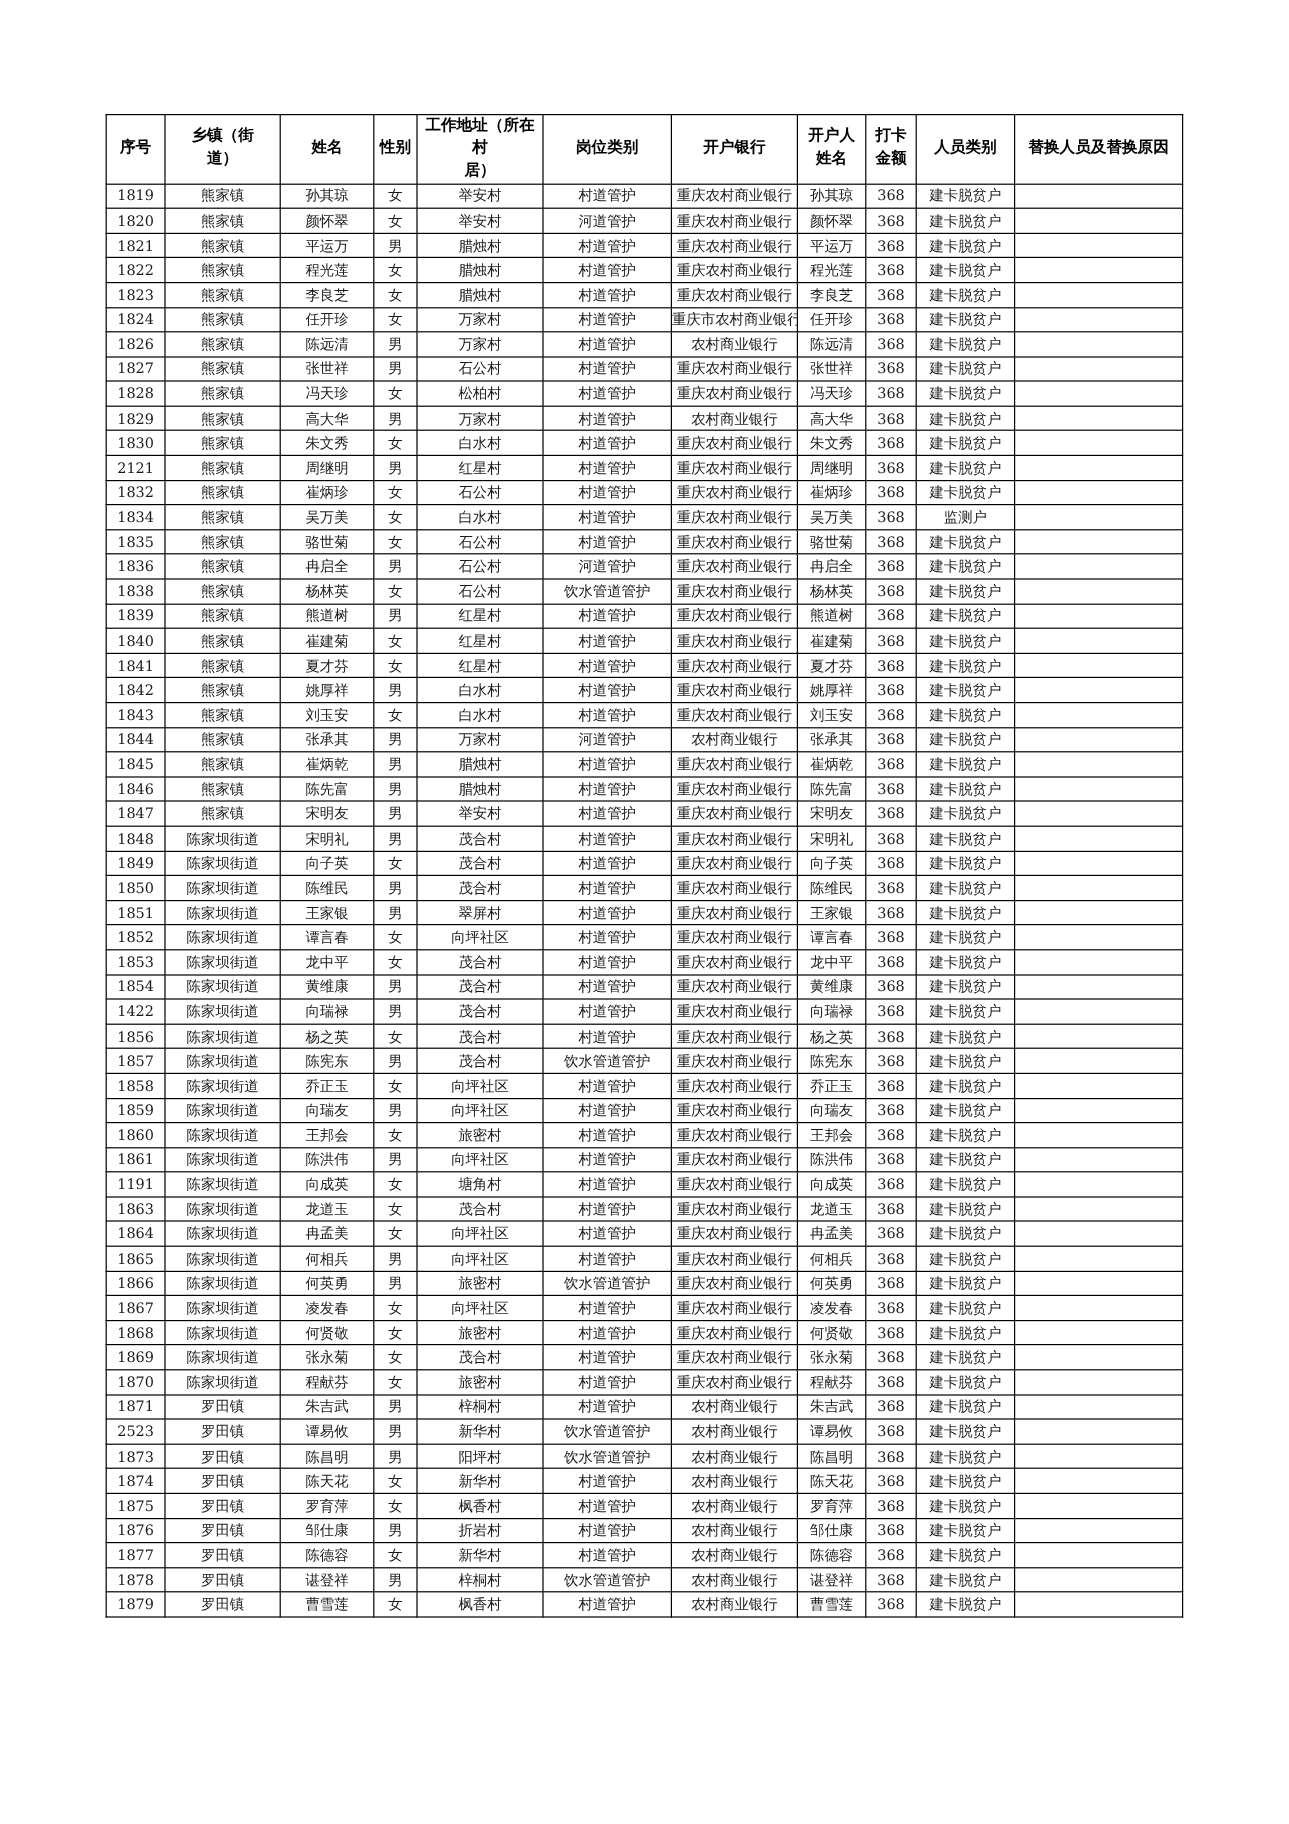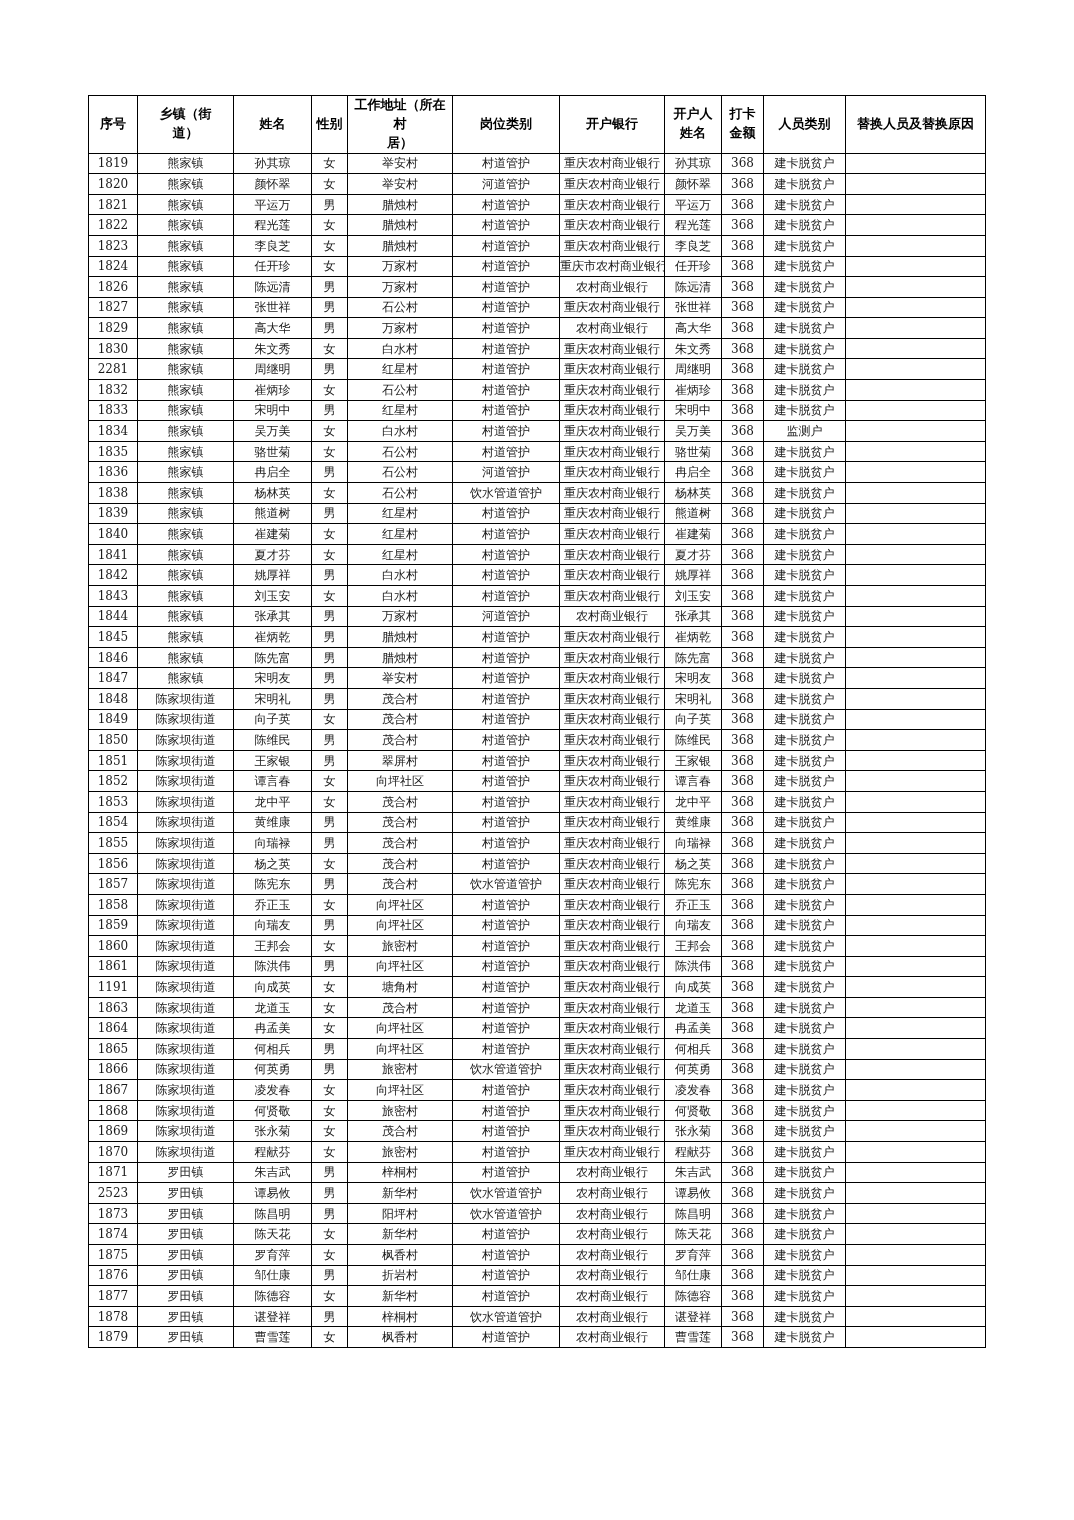--- a/index.html
+++ b/index.html
@@ -185,20 +185,33 @@
           <td>男</td>
           <td>石公村</td>
           <td>村道管护</td>
           <td>重庆农村商业银行</td>
           <td>张世祥</td>
           <td>368</td>
           <td>建卡脱贫户</td>
           <td></td>
         </tr>
         <tr>
+          <td>1828</td>
+          <td>熊家镇</td>
+          <td>冯天珍</td>
+          <td>女</td>
+          <td>松柏村</td>
+          <td>村道管护</td>
+          <td>重庆农村商业银行</td>
+          <td>冯天珍</td>
+          <td>368</td>
+          <td>建卡脱贫户</td>
+          <td></td>
+        </tr>
+        <tr>
           <td>1829</td>
           <td>熊家镇</td>
           <td>高大华</td>
           <td>男</td>
           <td>万家村</td>
           <td>村道管护</td>
           <td>农村商业银行</td>
           <td>高大华</td>
           <td>368</td>
           <td>建卡脱贫户</td>
@@ -211,54 +224,41 @@
           <td>女</td>
           <td>白水村</td>
           <td>村道管护</td>
           <td>重庆农村商业银行</td>
           <td>朱文秀</td>
           <td>368</td>
           <td>建卡脱贫户</td>
           <td></td>
         </tr>
         <tr>
-          <td>2281</td>
+          <td>2121</td>
           <td>熊家镇</td>
           <td>周继明</td>
           <td>男</td>
           <td>红星村</td>
           <td>村道管护</td>
           <td>重庆农村商业银行</td>
           <td>周继明</td>
           <td>368</td>
           <td>建卡脱贫户</td>
           <td></td>
         </tr>
         <tr>
           <td>1832</td>
           <td>熊家镇</td>
           <td>崔炳珍</td>
           <td>女</td>
           <td>石公村</td>
           <td>村道管护</td>
           <td>重庆农村商业银行</td>
           <td>崔炳珍</td>
-          <td>368</td>
-          <td>建卡脱贫户</td>
-          <td></td>
-        </tr>
-        <tr>
-          <td>1833</td>
-          <td>熊家镇</td>
-          <td>宋明中</td>
-          <td>男</td>
-          <td>红星村</td>
-          <td>村道管护</td>
-          <td>重庆农村商业银行</td>
-          <td>宋明中</td>
           <td>368</td>
           <td>建卡脱贫户</td>
           <td></td>
         </tr>
         <tr>
           <td>1834</td>
           <td>熊家镇</td>
           <td>吴万美</td>
           <td>女</td>
           <td>白水村</td>
@@ -510,21 +510,21 @@
           <td>男</td>
           <td>茂合村</td>
           <td>村道管护</td>
           <td>重庆农村商业银行</td>
           <td>黄维康</td>
           <td>368</td>
           <td>建卡脱贫户</td>
           <td></td>
         </tr>
         <tr>
-          <td>1855</td>
+          <td>1422</td>
           <td>陈家坝街道</td>
           <td>向瑞禄</td>
           <td>男</td>
           <td>茂合村</td>
           <td>村道管护</td>
           <td>重庆农村商业银行</td>
           <td>向瑞禄</td>
           <td>368</td>
           <td>建卡脱贫户</td>
           <td></td>

